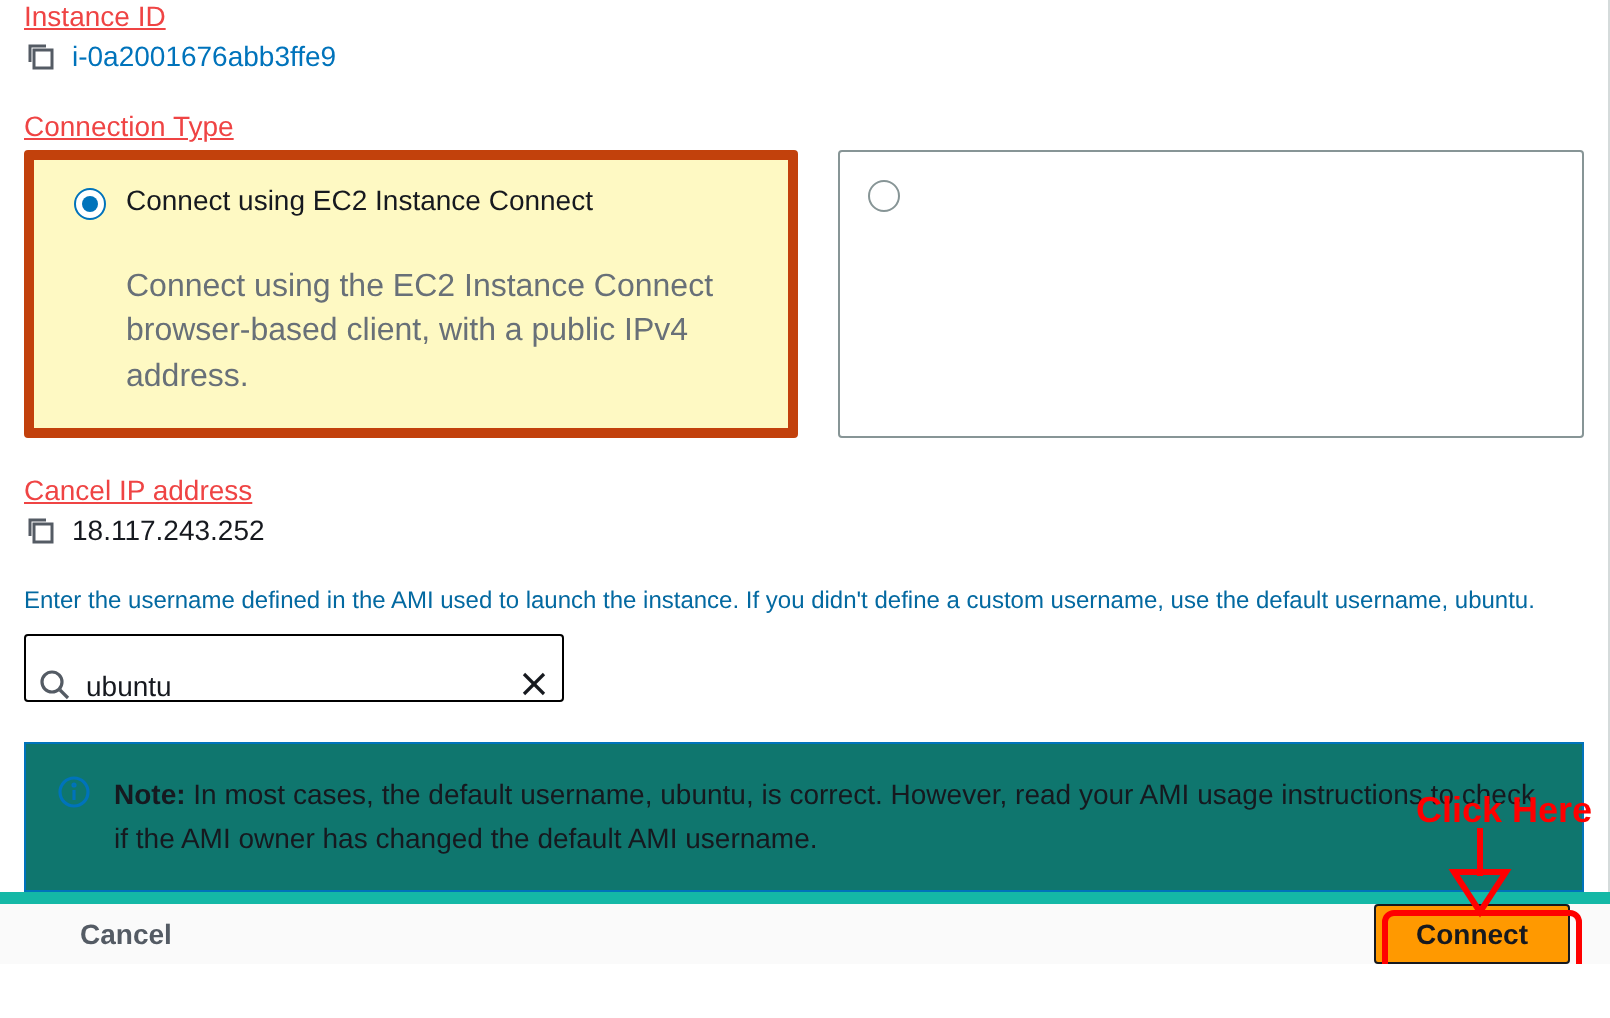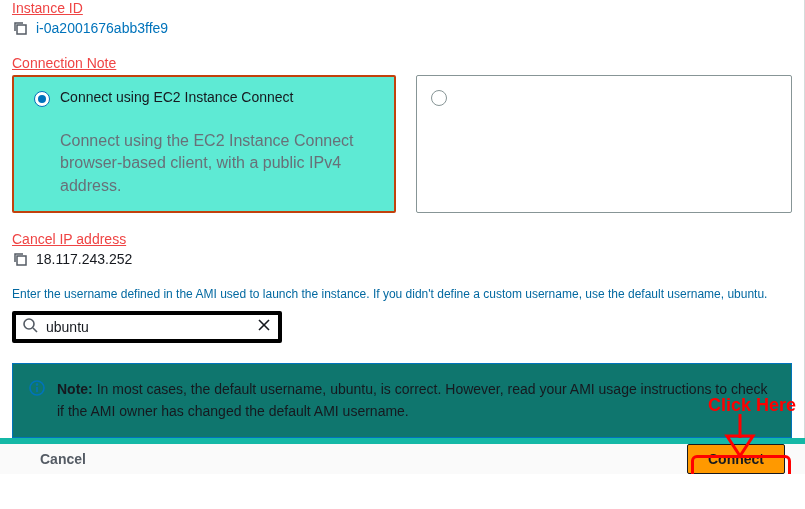--- a/index.html
+++ b/index.html
@@ -56,22 +56,22 @@
     flex: 1;
     border: 1px solid #879596;
     border-radius: 2px;
     padding: 12px 14px 14px 14px;
     background: #fff;
     cursor: pointer;
     display: flex;
     gap: 10px;
   }
   .radio-card.selected {
-    border: 2px solid #c2410c;
-    background: #5eead4;
+    border: 5px solid #c2410c;
+    background: #fef9c3;
     padding-left: 20px;
   }
   .radio-outer {
     width: 16px;
     height: 16px;
     border-radius: 50%;
     border: 1px solid #879596;
     flex-shrink: 0;
     margin-top: 2px;
     position: relative;
@@ -95,25 +95,25 @@
   }
   .radio-desc {
     font-size: 16px;
     color: #687078;
     line-height: 1.4;
     margin-top: 25px;
   }
   .username-input {
     width: 270px;
     height: 32px;
-    border: 4px solid #000000;
+    border: 1px solid #000000;
     border-radius: 2px;
     display: flex;
-    align-items: center;
-    padding: 4px 6px;
+    align-items: flex-start;
+    padding: 16px 6px;
     gap: 6px;
     margin-bottom: 20px;
   }
   .username-input input {
     flex: 1;
     border: none;
     outline: none;
     font-size: 14px;
     font-family: inherit;
     color: #16191f;
@@ -202,21 +202,21 @@
   <div class="copy-row">
     <span>
       <svg class="copy-icon" viewBox="0 0 16 16" fill="none" stroke="#545b64" stroke-width="1.5">
         <rect x="5" y="5" width="9" height="9"></rect>
         <path d="M3 11 V3 H11"></path>
       </svg>
     </span>
     <a href="#" class="link">i-0a2001676abb3ffe9</a>
   </div>
 
-  <div class="field-label">Connection Note</div>
+  <div class="field-label">Connection Type</div>
   <div class="connection-options">
     <div class="radio-card selected">
       <div class="radio-outer"></div>
       <div>
         <div class="radio-title">Connect using EC2 Instance Connect</div>
         <div class="radio-desc">Connect using the EC2 Instance Connect browser-based client, with a public IPv4 address.</div>
       </div>
     </div>
     <div class="radio-card">
       <div class="radio-outer"></div>

